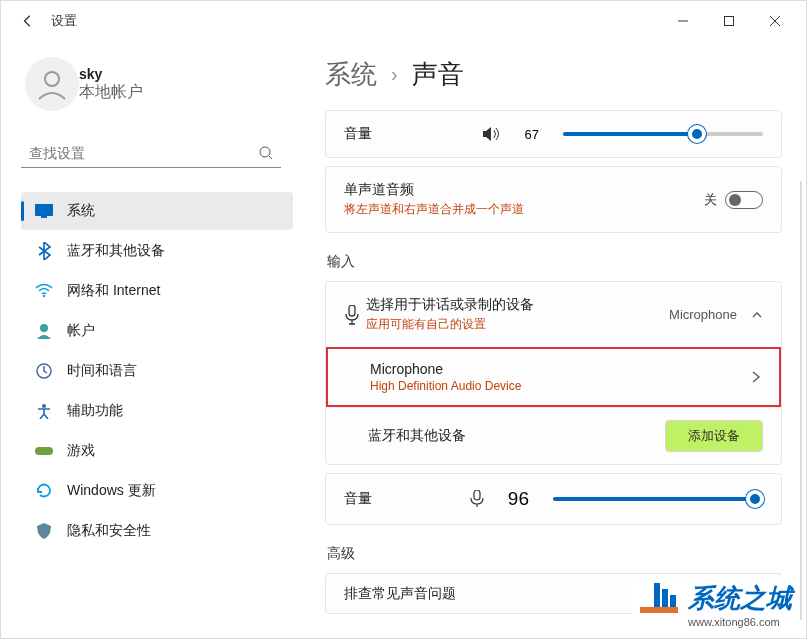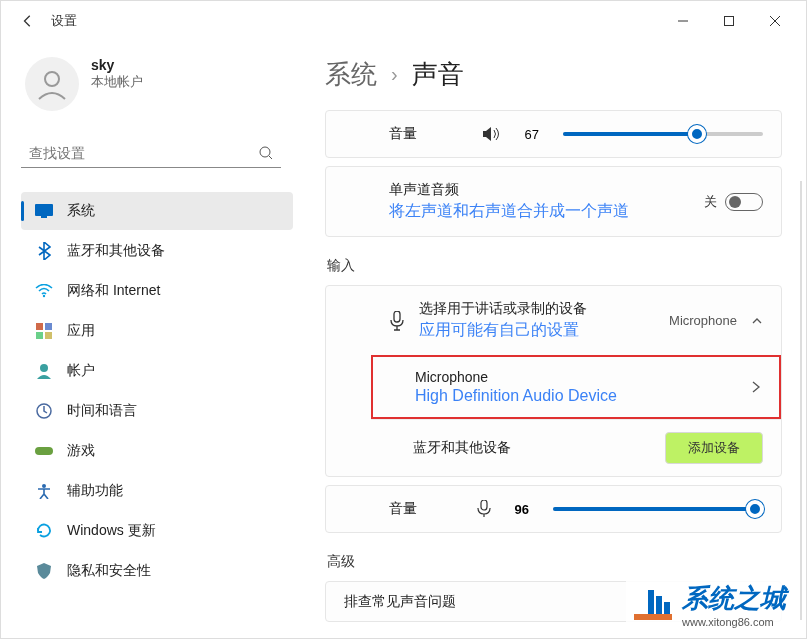--- a/index.html
+++ b/index.html
@@ -5,55 +5,55 @@
 * { box-sizing: border-box; margin: 0; padding: 0; font-family: "Segoe UI", "Microsoft YaHei", sans-serif; }
 body { width: 807px; height: 639px; background: #fff; overflow: hidden; position: relative; border: 1px solid #ddd; }
 .titlebar { height: 40px; display: flex; align-items: center; justify-content: space-between; padding: 0 8px; }
 .titlebar-left { display: flex; align-items: center; gap: 16px; padding-left: 12px; }
 .back-icon { width: 14px; height: 14px; }
 .titlebar-title { font-size: 13px; color: #333; }
 .titlebar-right { display: flex; gap: 0; }
 .win-btn { width: 46px; height: 32px; display: flex; align-items: center; justify-content: center; color: #333; }
 .main { display: flex; height: 599px; }
 .sidebar { width: 300px; padding: 16px 8px 0 20px; overflow: hidden; }
-.user-block { display: flex; gap: 12px; margin-bottom: 28px; padding-left: 4px; }
+.user-block { display: flex; align-items: center; margin-bottom: 28px; padding-left: 4px; }
 .avatar { width: 54px; height: 54px; border-radius: 50%; background: #f0f0f0; display: flex; align-items: center; justify-content: center; }
 .user-name { font-size: 14px; font-weight: 600; color: #222; }
-.user-sub { font-size: 13px; color: #666; }
+.user-sub { font-size: 16px; color: #666; }
 .search-box { display: flex; align-items: center; border-bottom: 1px solid #888; padding: 6px 8px; margin-bottom: 24px; width: 260px; gap: 44px; }
 .search-box input { border: none; outline: none; flex: 1; font-size: 14px; background: transparent; }
 .nav { list-style: none; }
 .nav-item { display: flex; align-items: center; gap: 14px; padding: 10px 14px; border-radius: 4px; font-size: 14px; color: #222; position: relative; margin-bottom: 2px; }
 .nav-item.active { background: #eaeaea; }
 .nav-item.active::before { content: ""; position: absolute; left: 0; top: 9px; bottom: 9px; width: 3px; background: #0067c0; border-radius: 2px; }
 .nav-icon { width: 18px; height: 18px; display: flex; align-items: center; justify-content: center; }
 .content { flex: 1; padding: 16px 24px 0 24px; overflow: hidden; position: relative; }
 .scroll-fake { position: absolute; right: 4px; top: 140px; bottom: 20px; width: 2px; background: #ddd; }
 .breadcrumb { display: flex; align-items: center; gap: 14px; font-size: 26px; color: #222; margin-bottom: 18px; }
 .bc-parent { color: #666; }
 .bc-sep { color: #999; font-size: 20px; }
 .card { border: 1px solid #e6e6e6; border-radius: 4px; padding: 14px 18px; margin-bottom: 8px; background: #fdfdfd; }
-.card-row { display: flex; align-items: center; justify-content: space-between; gap: 12px; margin-left: 45px; }
+.card-row { display: flex; align-items: center; justify-content: space-between; gap: 12px; }
 .card-title { font-size: 14px; color: #222; }
-.card-sub { font-size: 16px; color: #3b82f6; margin-top: 2px; }
+.card-sub { font-size: 12px; color: #c2410c; margin-top: 2px; }
 .vol-block { display: flex; align-items: center; gap: 24px; flex: 1; justify-content: flex-end; }
 .slider { position: relative; height: 4px; background: #ccc; border-radius: 2px; flex: 1; max-width: 210px; }
 .slider-fill { position: absolute; left: 0; top: 0; bottom: 0; background: #0067c0; border-radius: 2px; }
 .slider-thumb { position: absolute; top: 50%; width: 18px; height: 18px; border-radius: 50%; background: #0067c0; border: 4px solid #fff; box-shadow: 0 0 0 1px #0067c0; transform: translate(-50%, -50%); }
 .toggle { width: 38px; height: 18px; border: 1px solid #666; border-radius: 10px; position: relative; }
 .toggle::after { content: ""; position: absolute; left: 3px; top: 2px; width: 12px; height: 12px; border-radius: 50%; background: #666; }
 .toggle-label { font-size: 13px; color: #333; margin-right: 8px; }
 .section-header { font-size: 14px; color: #333; margin: 20px 0 10px 2px; }
-.input-select { display: flex; align-items: center; gap: 14px; }
+.input-select { display: flex; align-items: center; gap: 6px; }
 .chev { color: #555; }
 .sel-label { font-size: 13px; color: #555; }
 .highlight { border: 2px solid #e03030 !important; }
 .indent { padding-left: 42px; }
 .add-btn { border: 1px solid #d8d8d8; background: #bef264; padding: 6px 22px; border-radius: 4px; font-size: 13px; color: #333; }
-.watermark { position: absolute; right: 12px; bottom: 6px; display: flex; align-items: center; gap: 10px; font-size: 26px; font-weight: 700; font-style: italic; color: #0067c0; background: rgba(255,255,255,0.85); padding: 4px 8px; }
+.watermark { position: absolute; right: 6px; bottom: 6px; display: flex; align-items: flex-start; gap: 10px; font-size: 26px; font-weight: 700; font-style: italic; color: #0067c0; background: rgba(255,255,255,0.85); padding: 4px 8px; }
 .wm-icon { width: 38px; height: 34px; }
 svg { display: block; }
 </style>
 </head>
 <body>
 
 <div class="titlebar">
   <div class="titlebar-left">
     <span>
       <svg class="back-icon" viewBox="0 0 16 16">
@@ -129,62 +129,51 @@
             <svg width="18" height="14" viewBox="0 0 18 14">
               <path d="M1 4 Q9 -3 17 4 M4 7 Q9 2 14 7 M7 10 Q9 8 11 10" stroke="#0aa0e0" stroke-width="1.6" fill="none"></path>
               <circle cx="9" cy="12" r="1.2" fill="#0aa0e0"></circle>
             </svg>
           </span>
         <span>网络和 Internet</span>
       </li>
       <li class="nav-item">
         <span class="nav-icon">
             <svg width="16" height="16" viewBox="0 0 16 16">
-              <rect x="0" y="0" width="7" height="7" fill="#d06a4a"></rect>
-              <rect x="9" y="0" width="7" height="7" fill="#6a8ad0"></rect>
-              <rect x="0" y="9" width="7" height="7" fill="#6ad08a"></rect>
-              <rect x="9" y="9" width="7" height="7" fill="#d0c06a"></rect>
-            </svg>
-          </span>
-        <span>应用</span>
-      </li>
-      <li class="nav-item">
-        <span class="nav-icon">
-            <svg width="16" height="16" viewBox="0 0 16 16">
               <circle cx="8" cy="5" r="4" fill="#3aa0a0"></circle>
               <path d="M1 16 Q8 8 15 16" fill="#3aa0a0"></path>
             </svg>
           </span>
         <span>帐户</span>
       </li>
       <li class="nav-item">
         <span class="nav-icon">
             <svg width="16" height="16" viewBox="0 0 16 16">
               <circle cx="8" cy="8" r="7" fill="none" stroke="#4a6aa0" stroke-width="1.5"></circle>
               <path d="M8 3 L8 8 L11 10" stroke="#4a6aa0" stroke-width="1.5" fill="none"></path>
             </svg>
           </span>
         <span>时间和语言</span>
       </li>
       <li class="nav-item">
         <span class="nav-icon">
-            <svg width="18" height="12" viewBox="0 0 18 12">
-              <rect x="0" y="2" width="18" height="8" rx="4" fill="#6aa040"></rect>
-            </svg>
-          </span>
-        <span>游戏</span>
-      </li>
-      <li class="nav-item">
-        <span class="nav-icon">
             <svg width="16" height="16" viewBox="0 0 16 16">
               <circle cx="8" cy="3" r="2" fill="#2a6ab0"></circle>
               <path d="M2 6 L14 6 M8 6 L8 11 M8 11 L4 16 M8 11 L12 16" stroke="#2a6ab0" stroke-width="1.6"></path>
             </svg>
           </span>
         <span>辅助功能</span>
+      </li>
+      <li class="nav-item">
+        <span class="nav-icon">
+            <svg width="18" height="12" viewBox="0 0 18 12">
+              <rect x="0" y="2" width="18" height="8" rx="4" fill="#6aa040"></rect>
+            </svg>
+          </span>
+        <span>游戏</span>
       </li>
       <li class="nav-item">
         <span class="nav-icon">
             <svg width="16" height="16" viewBox="0 0 16 16">
               <path d="M2 8 A6 6 0 1 1 4 12" stroke="#0aa0e0" stroke-width="1.8" fill="none"></path>
               <path d="M2 5 L2 9 L6 9" stroke="#0aa0e0" stroke-width="1.8" fill="none"></path>
             </svg>
           </span>
         <span>Windows 更新</span>
       </li>
@@ -277,21 +266,21 @@
     </div>
 
     <div class="card" style="margin-top:6px;">
       <div class="card-row">
         <span class="card-title">音量</span>
         <div class="vol-block">
           <svg width="14" height="18" viewBox="0 0 14 18">
               <rect x="4" y="0" width="6" height="10" rx="3" fill="none" stroke="#333" stroke-width="1.2"></rect>
               <path d="M1 8 Q1 14 7 14 Q13 14 13 8 M7 14 L7 17" stroke="#333" stroke-width="1.2" fill="none"></path>
             </svg>
-          <span style="font-size:13px;font-weight:bold;">96</span>
+          <span style="font-size:19px;">96</span>
           <div class="slider">
             <div class="slider-fill" style="width:96%;"></div>
             <div class="slider-thumb" style="left:96%;"></div>
           </div>
         </div>
       </div>
     </div>
 
     <div class="section-header">高级</div>
     <div class="card" style="padding:10px 18px;">

